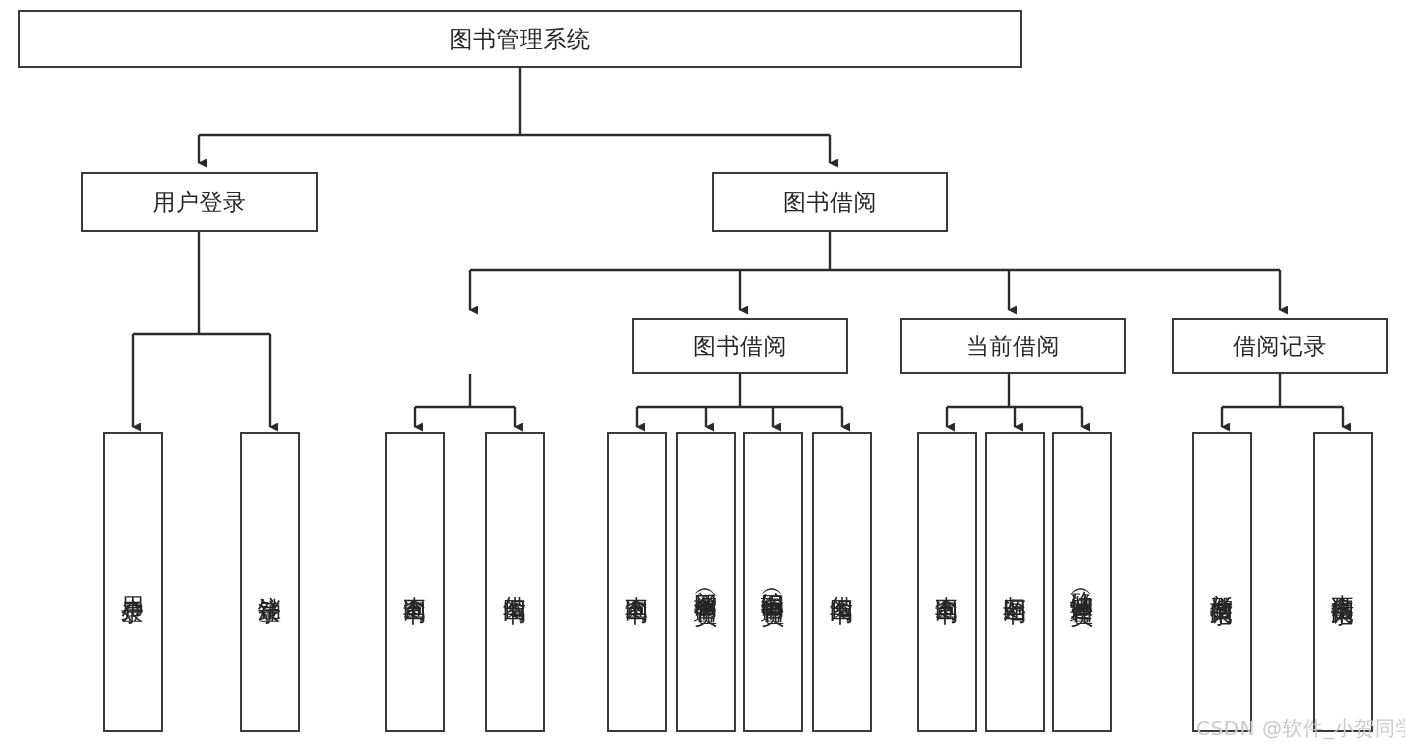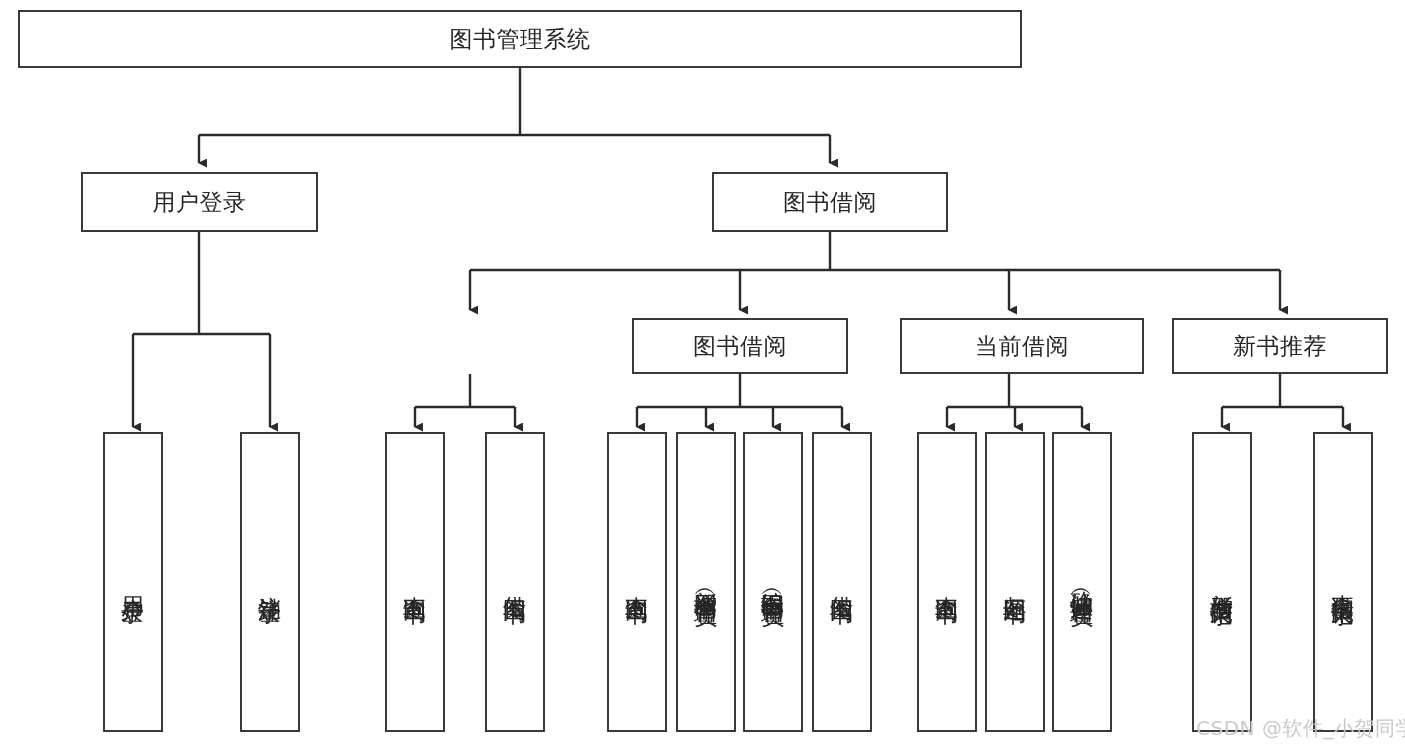--- a/index.html
+++ b/index.html
@@ -137,26 +137,26 @@
 
   <div class="node horiz" style="left:712px; top:172px; width:236px; height:60px;">
     <span class="node-label">图书借阅</span>
   </div>
 
 
   <div class="node horiz" style="left:632px; top:318px; width:216px; height:56px;">
     <span class="node-label">图书借阅</span>
   </div>
 
-  <div class="node horiz" style="left:900px; top:318px; width:244px; height:56px;">
+  <div class="node horiz" style="left:900px; top:318px; width:226px; height:56px;">
     <span class="node-label">当前借阅</span>
   </div>
 
   <div class="node horiz" style="left:1172px; top:318px; width:216px; height:56px;">
-    <span class="node-label">新书推荐</span>
+    <span class="node-label">借阅记录</span>
   </div>
 
   <div class="node vert" style="left:103px; top:432px; width:60px; height:300px;">
     <span class="node-label">用户登录</span>
   </div>
 
   <div class="node vert" style="left:240px; top:432px; width:60px; height:300px;">
     <span class="node-label">注销登录</span>
   </div>
 

